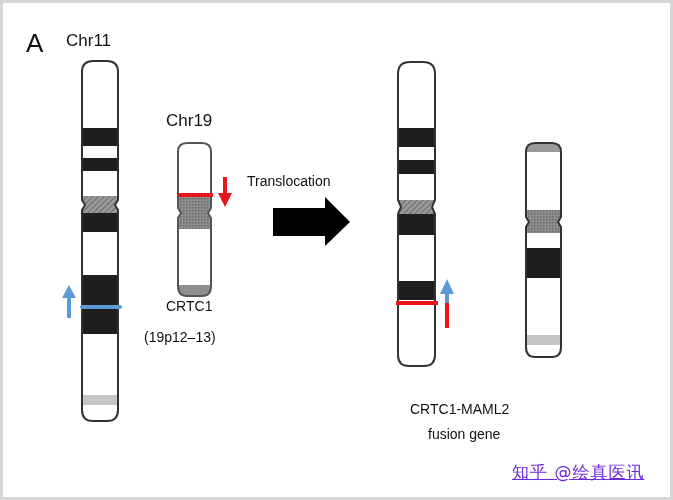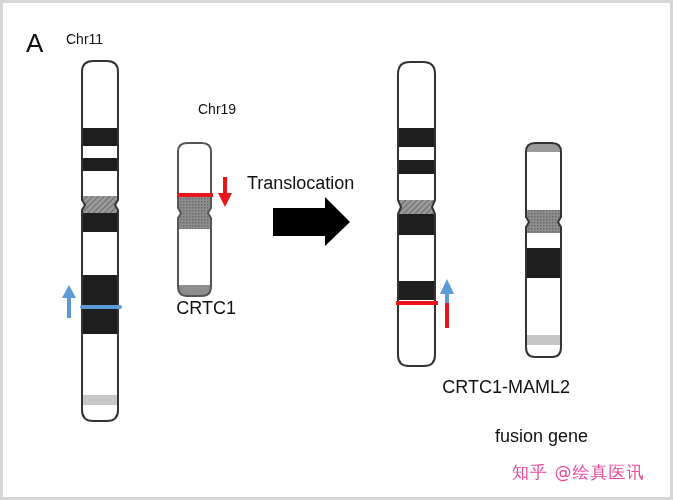--- a/index.html
+++ b/index.html
@@ -1,40 +1,41 @@
 <!DOCTYPE html>
 <html><head>
 <meta charset="utf-8">
 <style>
   html,body{margin:0;padding:0;background:#fff;}
   #stage{position:relative;width:673px;height:500px;background:#fff;overflow:hidden;font-family:"Liberation Sans",sans-serif;color:#111;}
   #frame{position:absolute;left:0;top:0;width:667px;height:494px;border:3px solid #d6d6d6;pointer-events:none;}
   .lbl{position:absolute;white-space:nowrap;line-height:1;}
   .panel{font-size:26px;left:26px;top:30px;}
-  .chr{font-size:14px;}
-  .gene{font-size:18px;text-align:right;}
-  .watermark{font-family:"DejaVu Sans",sans-serif;font-size:17px;color:#ec4899;letter-spacing:1px;}
+  .chr{font-size:17px;}
+  .gene{font-size:14px;text-align:left;}
+  .watermark{font-family:"DejaVu Sans",sans-serif;font-size:17px;color:#6d28d9;letter-spacing:1px;text-decoration:underline;}
   svg{position:absolute;left:0;top:0;}
 </style>
 </head>
 <body>
 
 <div id="stage">
 
   <div class="lbl panel">A</div>
 
   <div class="lbl chr" style="left:66px;top:32px;">Chr11</div>
-  <div class="lbl chr" style="left:166px;top:102px;margin-left:32px;">Chr19</div>
+  <div class="lbl chr" style="left:166px;top:112px;">Chr19</div>
 
   <div class="lbl gene" style="left:166px;top:299px;width:70px;">CRTC1</div>
+  <div class="lbl gene" style="left:144px;top:330px;width:104px;">(19p12–13)</div>
 
 
   <div class="lbl gene" style="left:247px;top:174px;">Translocation</div>
 
-  <div class="lbl gene" style="left:410px;top:378px;width:160px;">CRTC1-MAML2</div>
+  <div class="lbl gene" style="left:410px;top:402px;width:160px;">CRTC1-MAML2</div>
   <div class="lbl gene" style="left:428px;top:427px;width:160px;">fusion gene</div>
 
   <div class="lbl watermark" style="left:512px;top:464px;">知乎 @绘真医讯</div>
 
   <svg width="673" height="500" viewBox="0 0 673 500">
     <defs>
       <pattern id="hatch" width="4" height="4" patternUnits="userSpaceOnUse" patternTransform="rotate(45)">
         <rect width="4" height="4" fill="#9a9a9a"></rect>
         <line x1="0" y1="0" x2="0" y2="4" stroke="#5e5e5e" stroke-width="1.6"></line>
       </pattern>

